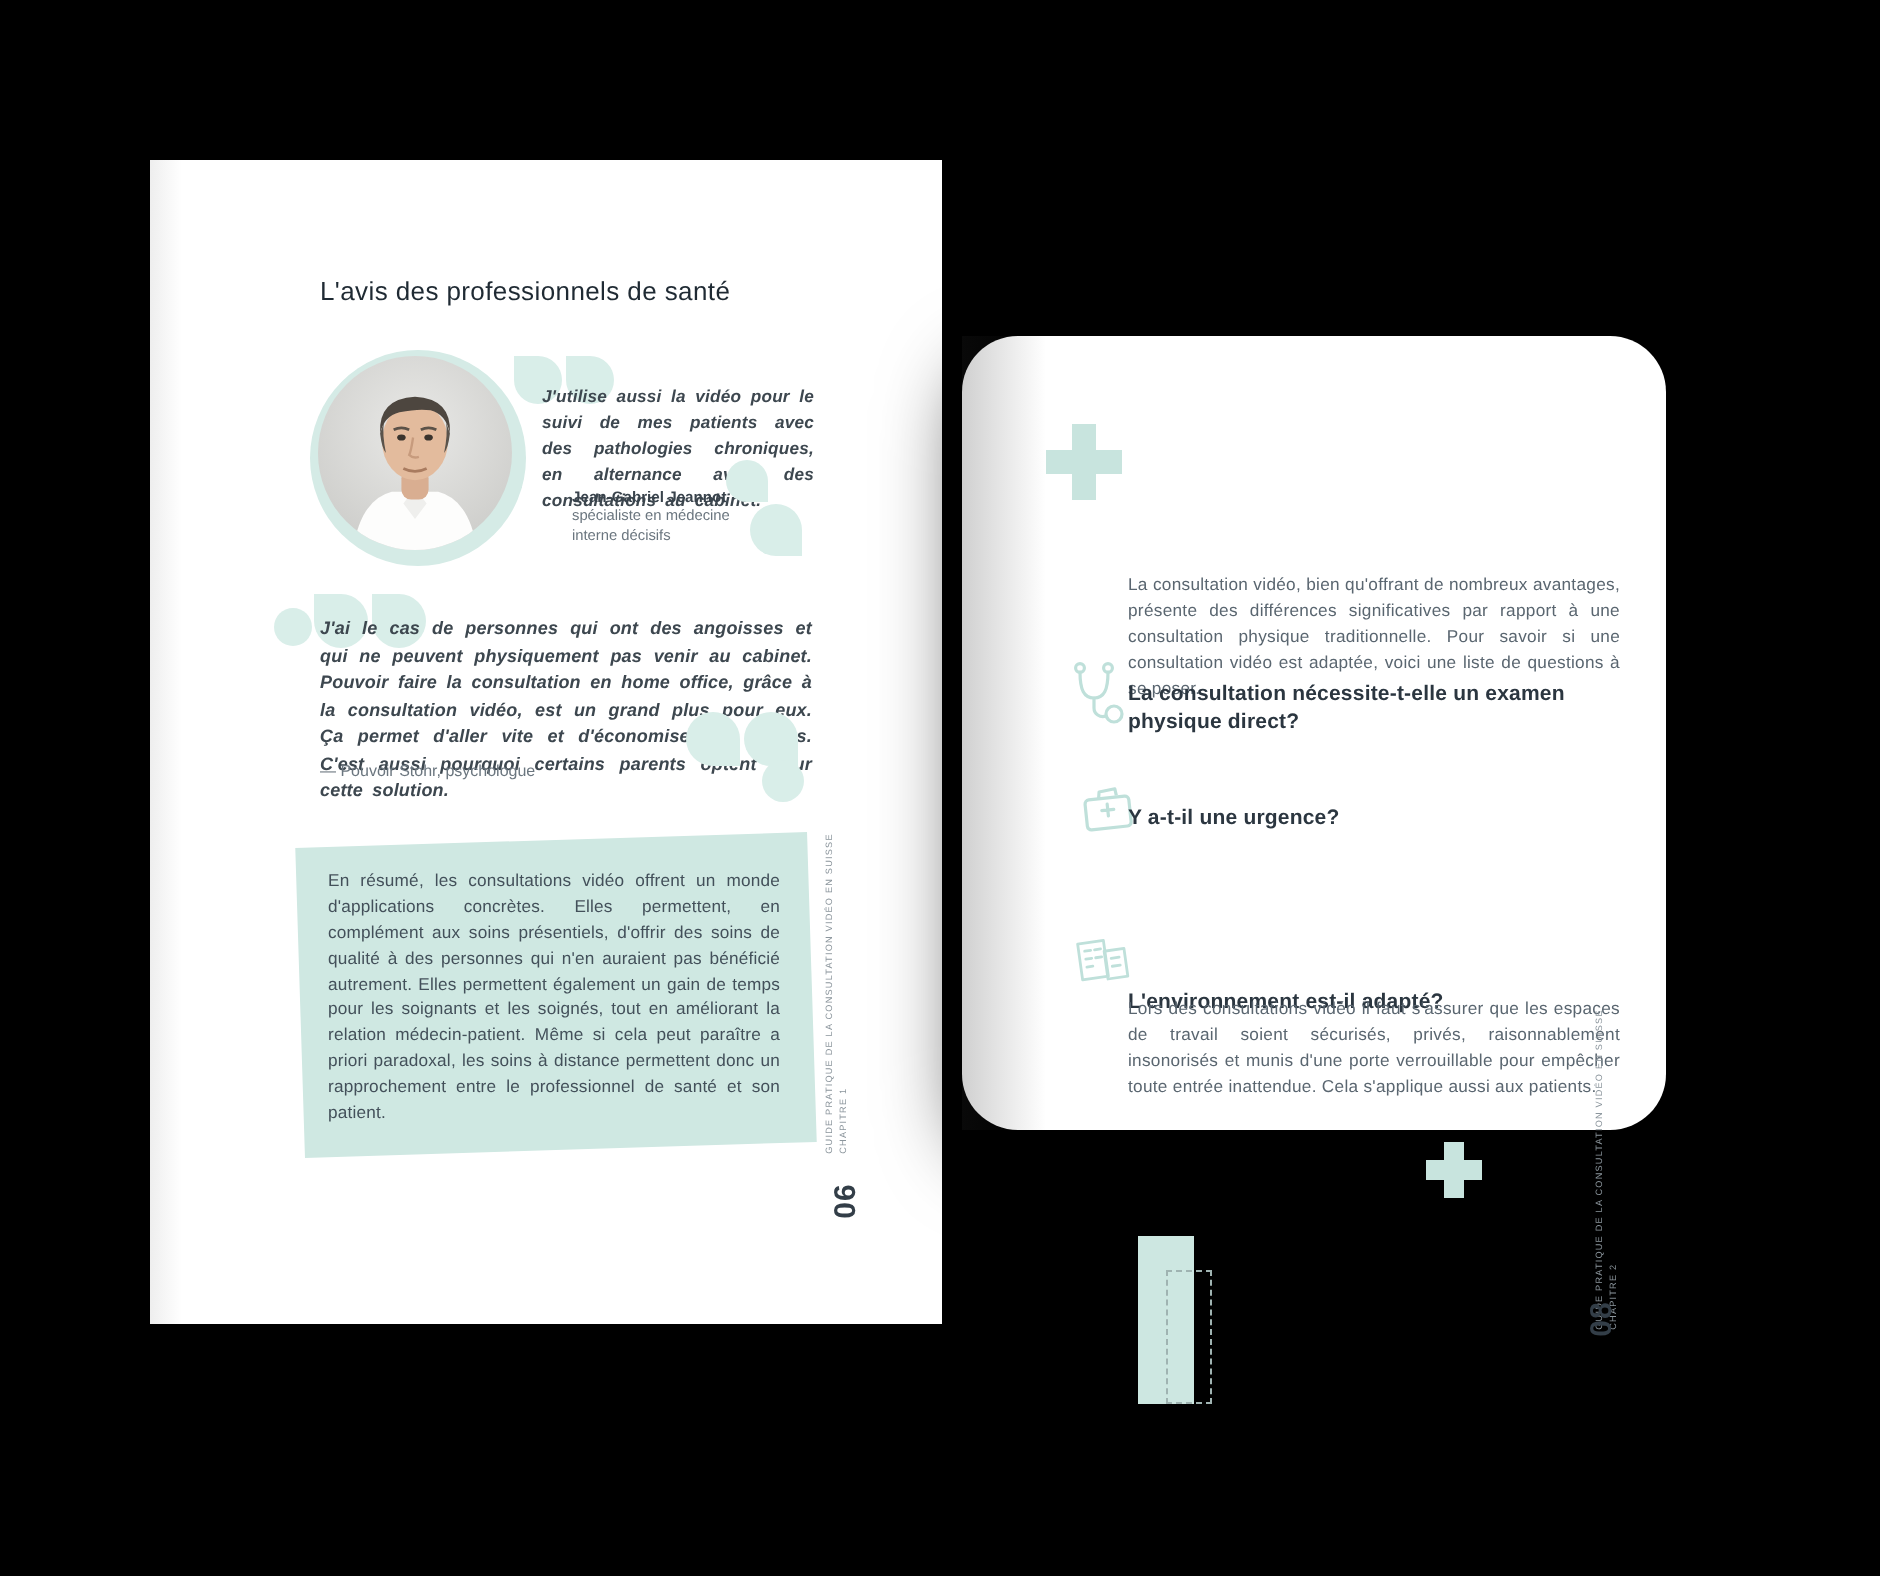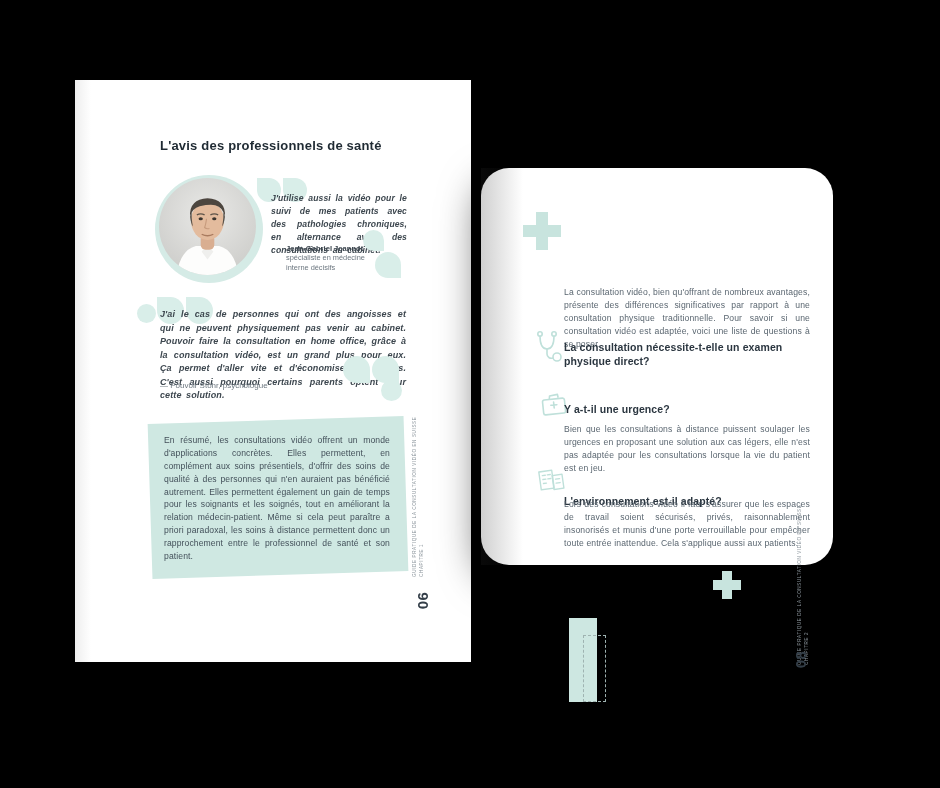--- a/index.html
+++ b/index.html
@@ -22,21 +22,21 @@
     background:linear-gradient(to right, rgba(40,40,40,.22), rgba(40,40,40,0));
     pointer-events:none;
   }
   .page-left::before {
     content:""; position:absolute; left:0; top:0; bottom:0; width:16px;
     background:linear-gradient(to right, rgba(40,40,40,.08), rgba(40,40,40,0));
     pointer-events:none;
   }
   .abs { position:absolute; }
 
-  .doc-title { font-size:13px; font-weight:bold; color:#1f2a33; letter-spacing:.2px; }
+  .doc-title { font-size:13px; font-weight:normal; color:#1f2a33; letter-spacing:.2px; }
 
   
   .mint-circle { border-radius:50%; background:#d5ebe6; }
   .bubble-tail { background:#d5ebe6; }
   .photo-wrap { border-radius:50%; overflow:hidden; }
 
   
   .qmark { background:#d9eee9; }
   .qmark.open  { border-radius:0 50% 50% 50%; }
   .qmark.close { border-radius:50% 50% 0 50%; }
@@ -181,21 +181,20 @@
   <div class="abs q-heading" style="left:83px; top:172px; width:232px;">La consultation nécessite-t-elle un examen physique direct?</div>
 
   <div class="abs" style="left:60px; top:224px;">
     <svg class="icon-svg" width="28" height="24" viewBox="0 0 28 24" fill="none" stroke="#bfe0da" stroke-width="1.6" stroke-linejoin="round">
       <rect x="2" y="7" width="22" height="15" rx="2" transform="rotate(-6 13 14)"></rect>
       <path d="M9,7 L9.6,3.6 L17.6,2.8 L18,6.2" transform="rotate(-6 13 14)"></path>
       <path d="M13,10 v6 M10,13 h6" transform="rotate(-6 13 14)" stroke-linecap="round"></path>
     </svg>
   </div>
   <div class="abs q-heading" style="left:83px; top:234px; width:232px;">Y a-t-il une urgence?</div>
-  <div class="abs body-text" style="left:83px; top:255px; width:246px;">Bien que les consultations à distance puissent soulager les urgences en proposant une solution aux cas légers, elle n'est pas adaptée pour les consultations lorsque la vie du patient est en jeu.</div>
 
   <div class="abs" style="left:56px; top:298px;">
     <svg class="icon-svg" width="30" height="28" viewBox="0 0 30 28" fill="none" stroke="#bfe0da" stroke-width="1.4" stroke-linejoin="round">
       <rect x="3" y="5" width="13" height="18" transform="rotate(-8 10 14)"></rect>
       <rect x="16" y="9" width="10" height="14" transform="rotate(-8 20 16)"></rect>
       <path d="M6,9 h3 M6,13 h3 M6,17 h3 M11,9 h3 M11,13 h3" transform="rotate(-8 10 14)" stroke-linecap="round"></path>
       <path d="M19,13 h4 M19,17 h4" transform="rotate(-8 20 16)" stroke-linecap="round"></path>
     </svg>
   </div>
   <div class="abs q-heading" style="left:83px; top:326px; width:232px;">L'environnement est-il adapté?</div>

